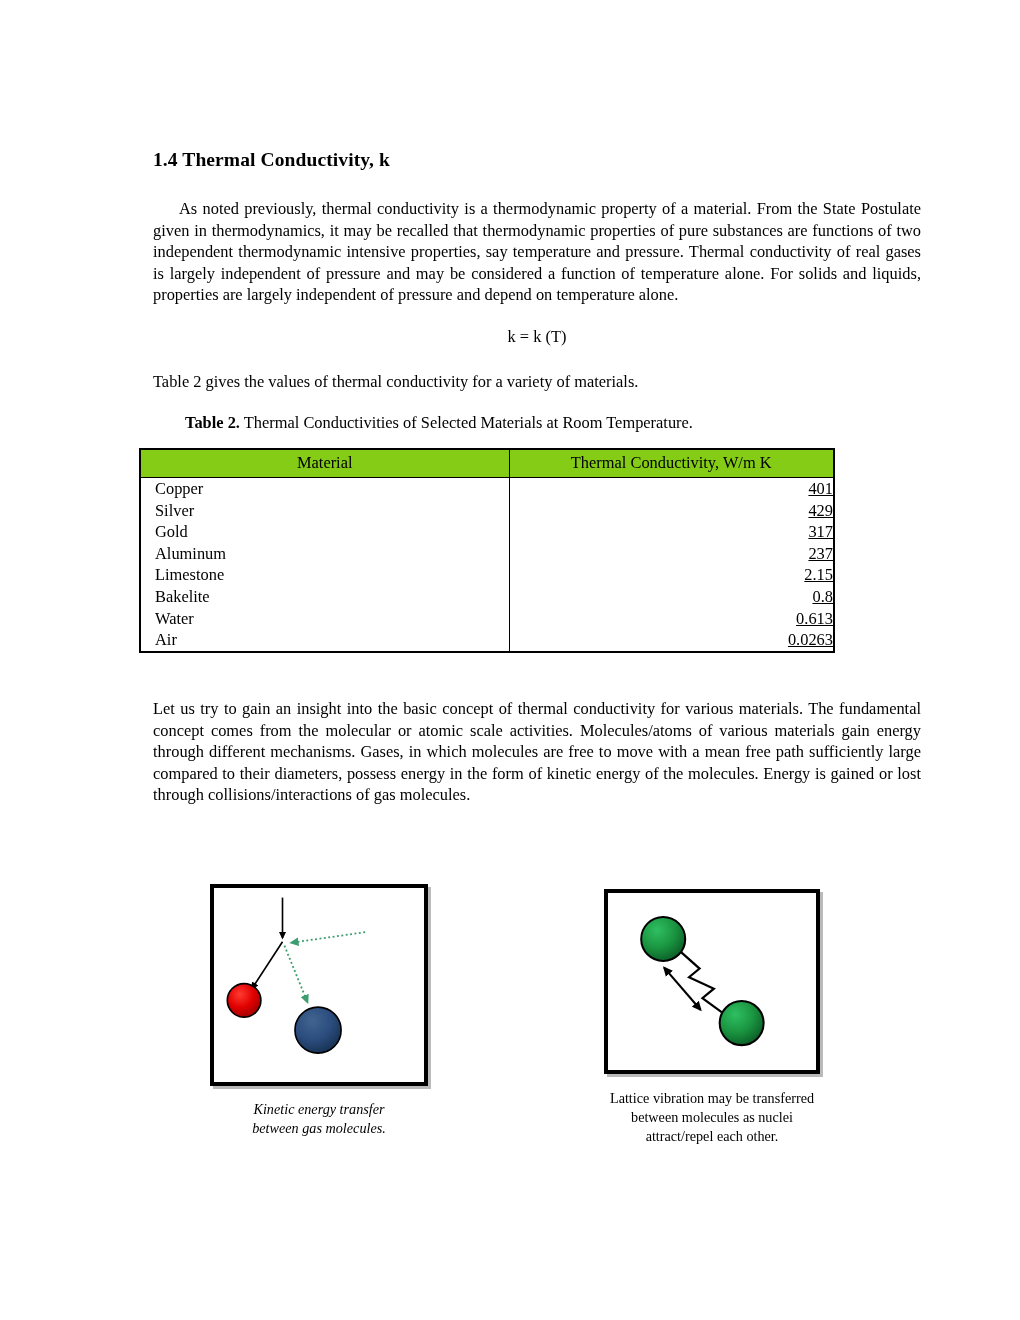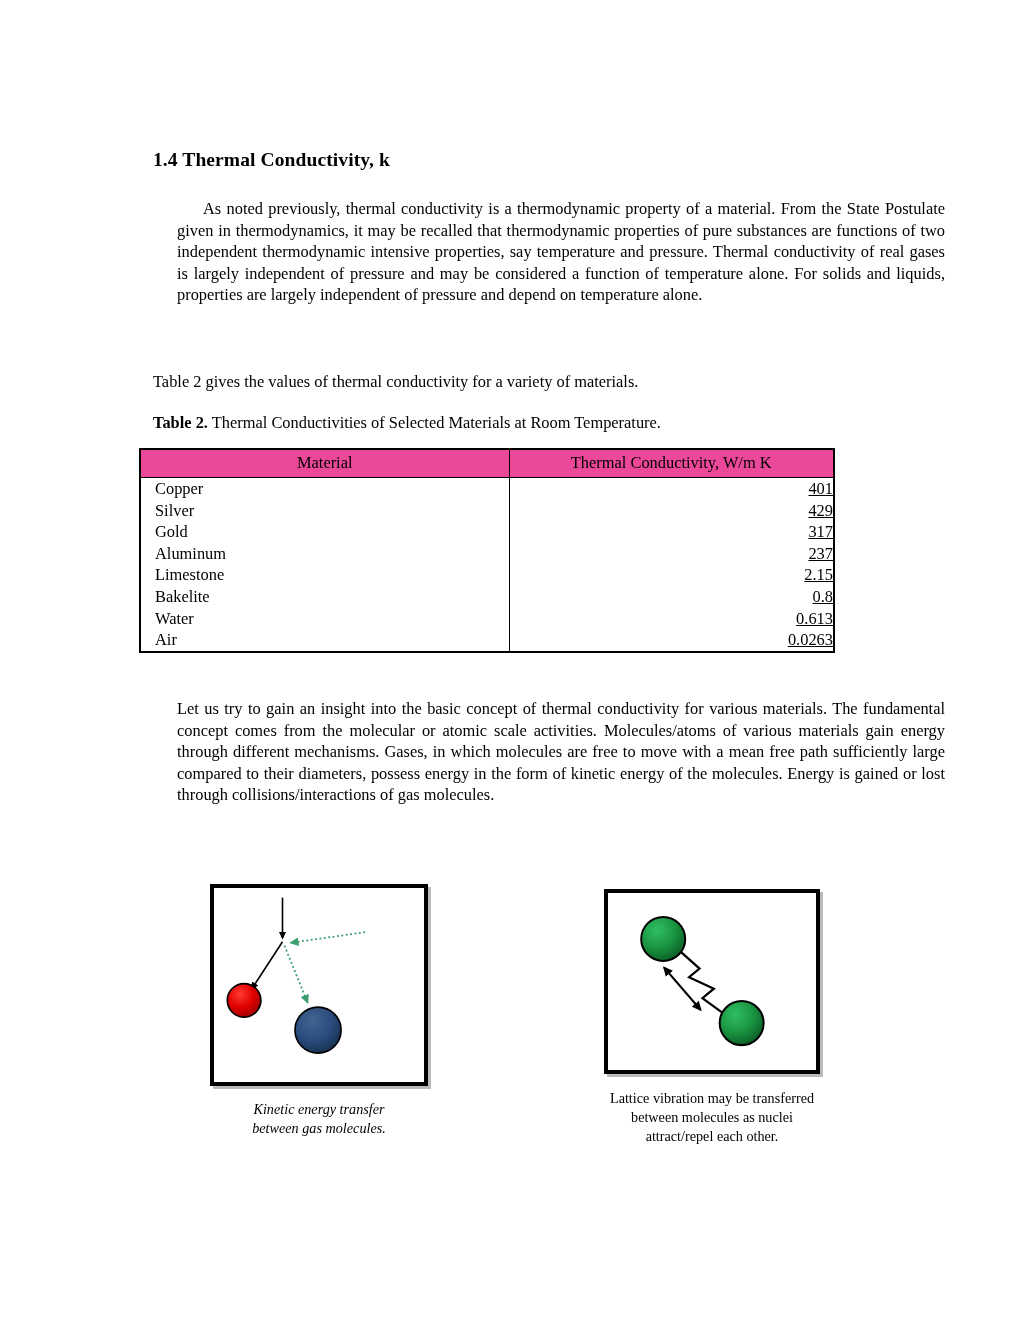--- a/index.html
+++ b/index.html
@@ -36,21 +36,20 @@
 
   
   .para {
     position: absolute;
     width: 768px;
     left: 153px;
     text-align: justify;
     text-justify: inter-word;
     font-size: 16.4px;
     line-height: 21.5px;
-    margin-left: 24px;
   }
   .para.p1 { top: 190px; }
   .para.p1 .indent { display: inline-block; width: 26px; }
   .para.p2 { top: 690px; }
 
   .equation {
     position: absolute;
     left: 153px;
     top: 318px;
     width: 768px;
@@ -69,38 +68,38 @@
   }
 
   .table-caption {
     position: absolute;
     left: 153px;
     top: 404px;
     font-size: 16.4px;
     line-height: 21.5px;
     white-space: nowrap;
   }
-  .table-caption b { font-weight: bold; }
+  .table-caption b { font-weight: bold; margin-left: 32px; }
 
   
   .k-table {
     position: absolute;
     left: 139px;
     top: 440px;
     width: 694px;
     border-collapse: collapse;
     table-layout: fixed;
     font-size: 16.4px;
     border: 2px solid #000;
   }
   .k-table col.c1 { width: 369px; }
   .k-table col.c2 { width: 325px; }
 
   .k-table thead th {
-    background: #ec4899;
+    background: #84cc16;
     font-weight: normal;
     text-align: center;
     padding: 2px 0 3px 0;
     height: 22px;
     border-bottom: 1.6px solid #000;
     border-right: 1.6px solid #000;
     font-size: 16.4px;
   }
   .k-table thead th:last-child { border-right: none; text-align: center; }
 
@@ -171,20 +170,21 @@
 </style>
 </head>
 <body>
 
 <div class="page">
 
   <div class="section-title">1.4 Thermal Conductivity, k</div>
 
   <div class="para p1"><span class="indent"></span><span>As noted previously, thermal conductivity is a thermodynamic property of a material.  From the State Postulate given in thermodynamics, it may be recalled that thermodynamic properties of pure substances are functions of two independent thermodynamic intensive properties, say temperature and pressure.  Thermal conductivity of real gases is largely independent of pressure and may be considered a function of temperature alone.   For solids and liquids, properties are largely independent of pressure and depend on temperature alone.</span></div>
 
+  <div class="equation">k = k (T)</div>
 
   <div class="lead-line">Table 2 gives the values of thermal conductivity for a variety of materials.</div>
 
   <div class="table-caption"><b>Table 2.</b><span> Thermal Conductivities of Selected Materials at Room Temperature.</span></div>
 
   <table class="k-table" id="k-table">
     <colgroup>
       <col class="c1">
       <col class="c2">
     </colgroup>

